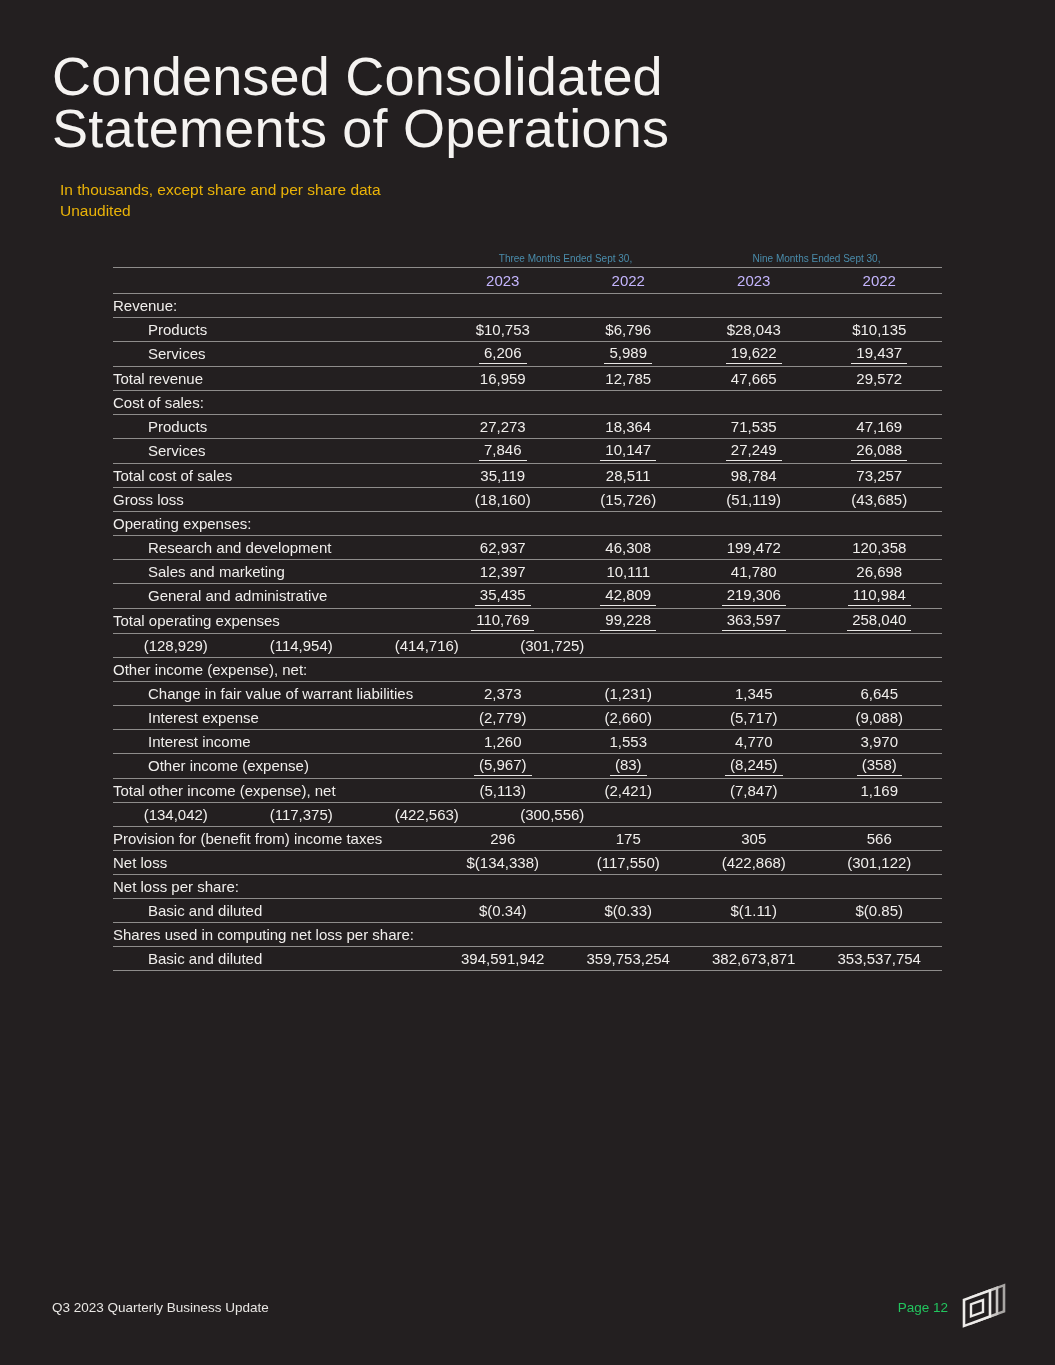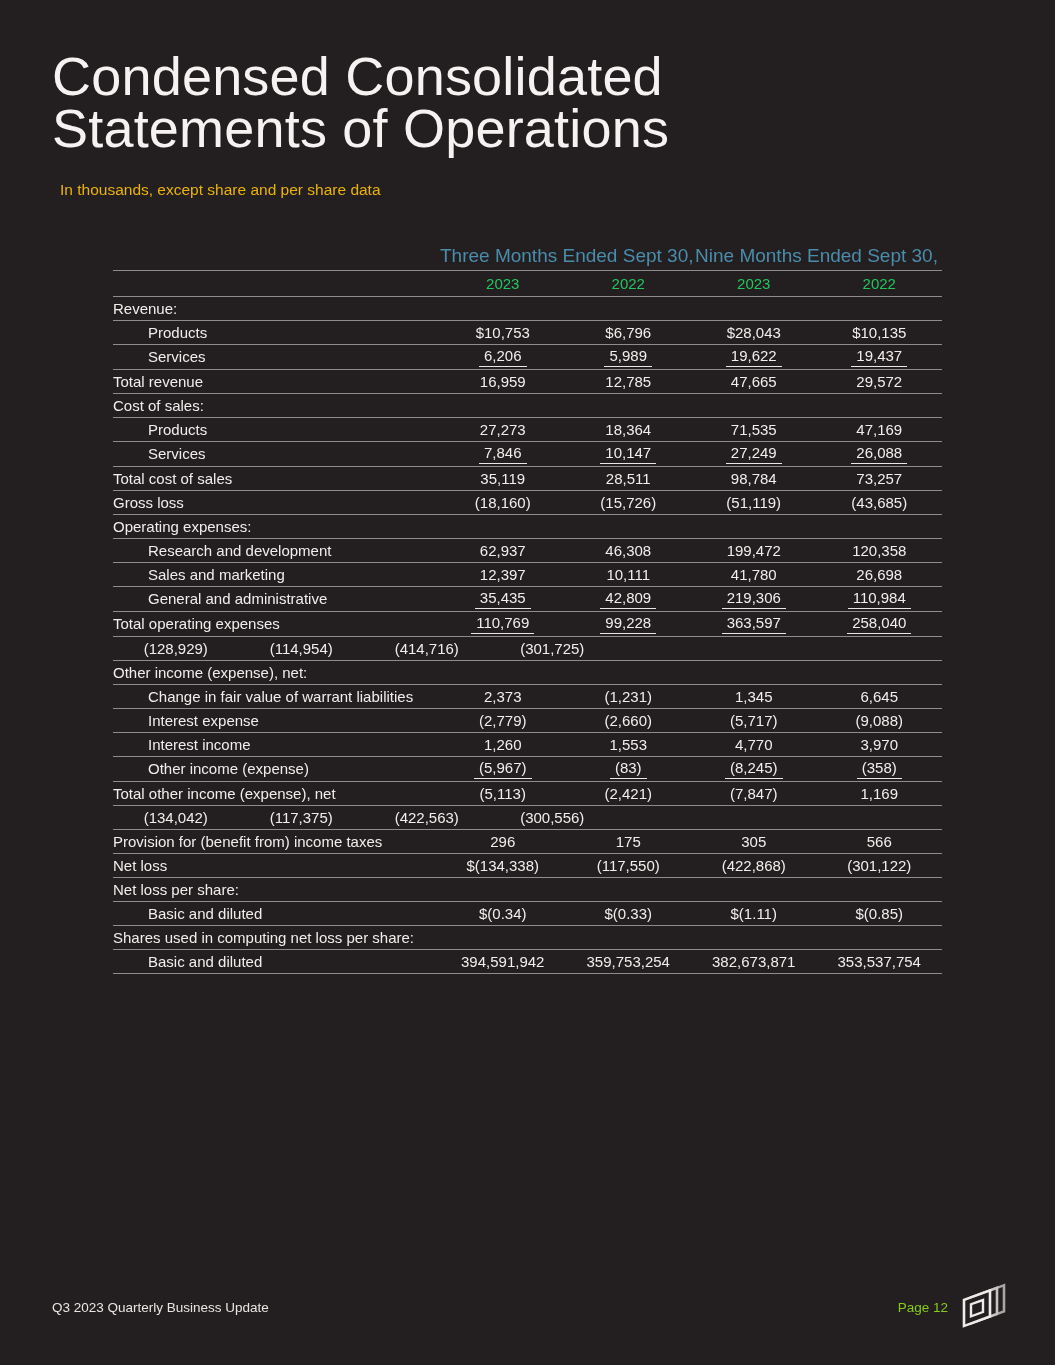--- a/index.html
+++ b/index.html
@@ -47,51 +47,52 @@
     border-bottom:1.5px solid #E9E7E5;
     padding:0 5px 1px 5px;
   }
   
   .hrow{display:flex;align-items:flex-end;border-bottom:1px solid #8E8C8B;}
   .hrow .spacer{width:327px;flex:0 0 327px;}
   .hrow.periods{min-height:22px;}
   .hrow.years{min-height:25px;}
   .hrow .pcell{
     flex:0 0 251px;width:251px;text-align:center;
-    color:#4A8CAB;font-size:19px;padding-bottom:3px;white-space:nowrap;
+    color:#4A8CAB;font-size:10px;padding-bottom:3px;white-space:nowrap;
   }
   .hrow .ycell{
     flex:0 0 125.5px;width:125.5px;text-align:center;
-    color:#22c55e;font-size:15px;padding-bottom:4px;
+    color:#c4b5fd;font-size:15px;padding-bottom:4px;
   }
   
   .footer-left{
     position:absolute;left:52px;top:1300px;
     font-size:13.5px;color:#E8E6E3;
   }
   .footer-page{
     position:absolute;right:107px;top:1300px;
-    font-size:13.5px;color:#84cc16;text-align:right;
+    font-size:13.5px;color:#22c55e;text-align:right;
   }
   .footer-logo{
     position:absolute;right:42px;top:1281px;width:52px;height:52px;
   }
 </style>
 </head>
 <body>
 
 <div class="page">
 
   <div class="title">
     <div>Condensed Consolidated</div>
     <div>Statements of Operations</div>
   </div>
 
   <div class="subtitle">
     <div>In thousands, except share and per share data</div>
+    <div>Unaudited</div>
   </div>
 
   <div class="tbl">
     <div class="hrow periods">
       <div class="spacer"></div>
       <div class="pcell">Three Months Ended Sept 30,</div>
       <div class="pcell">Nine Months Ended Sept 30,</div>
     </div>
     <div class="hrow years">
       <div class="spacer"></div>

